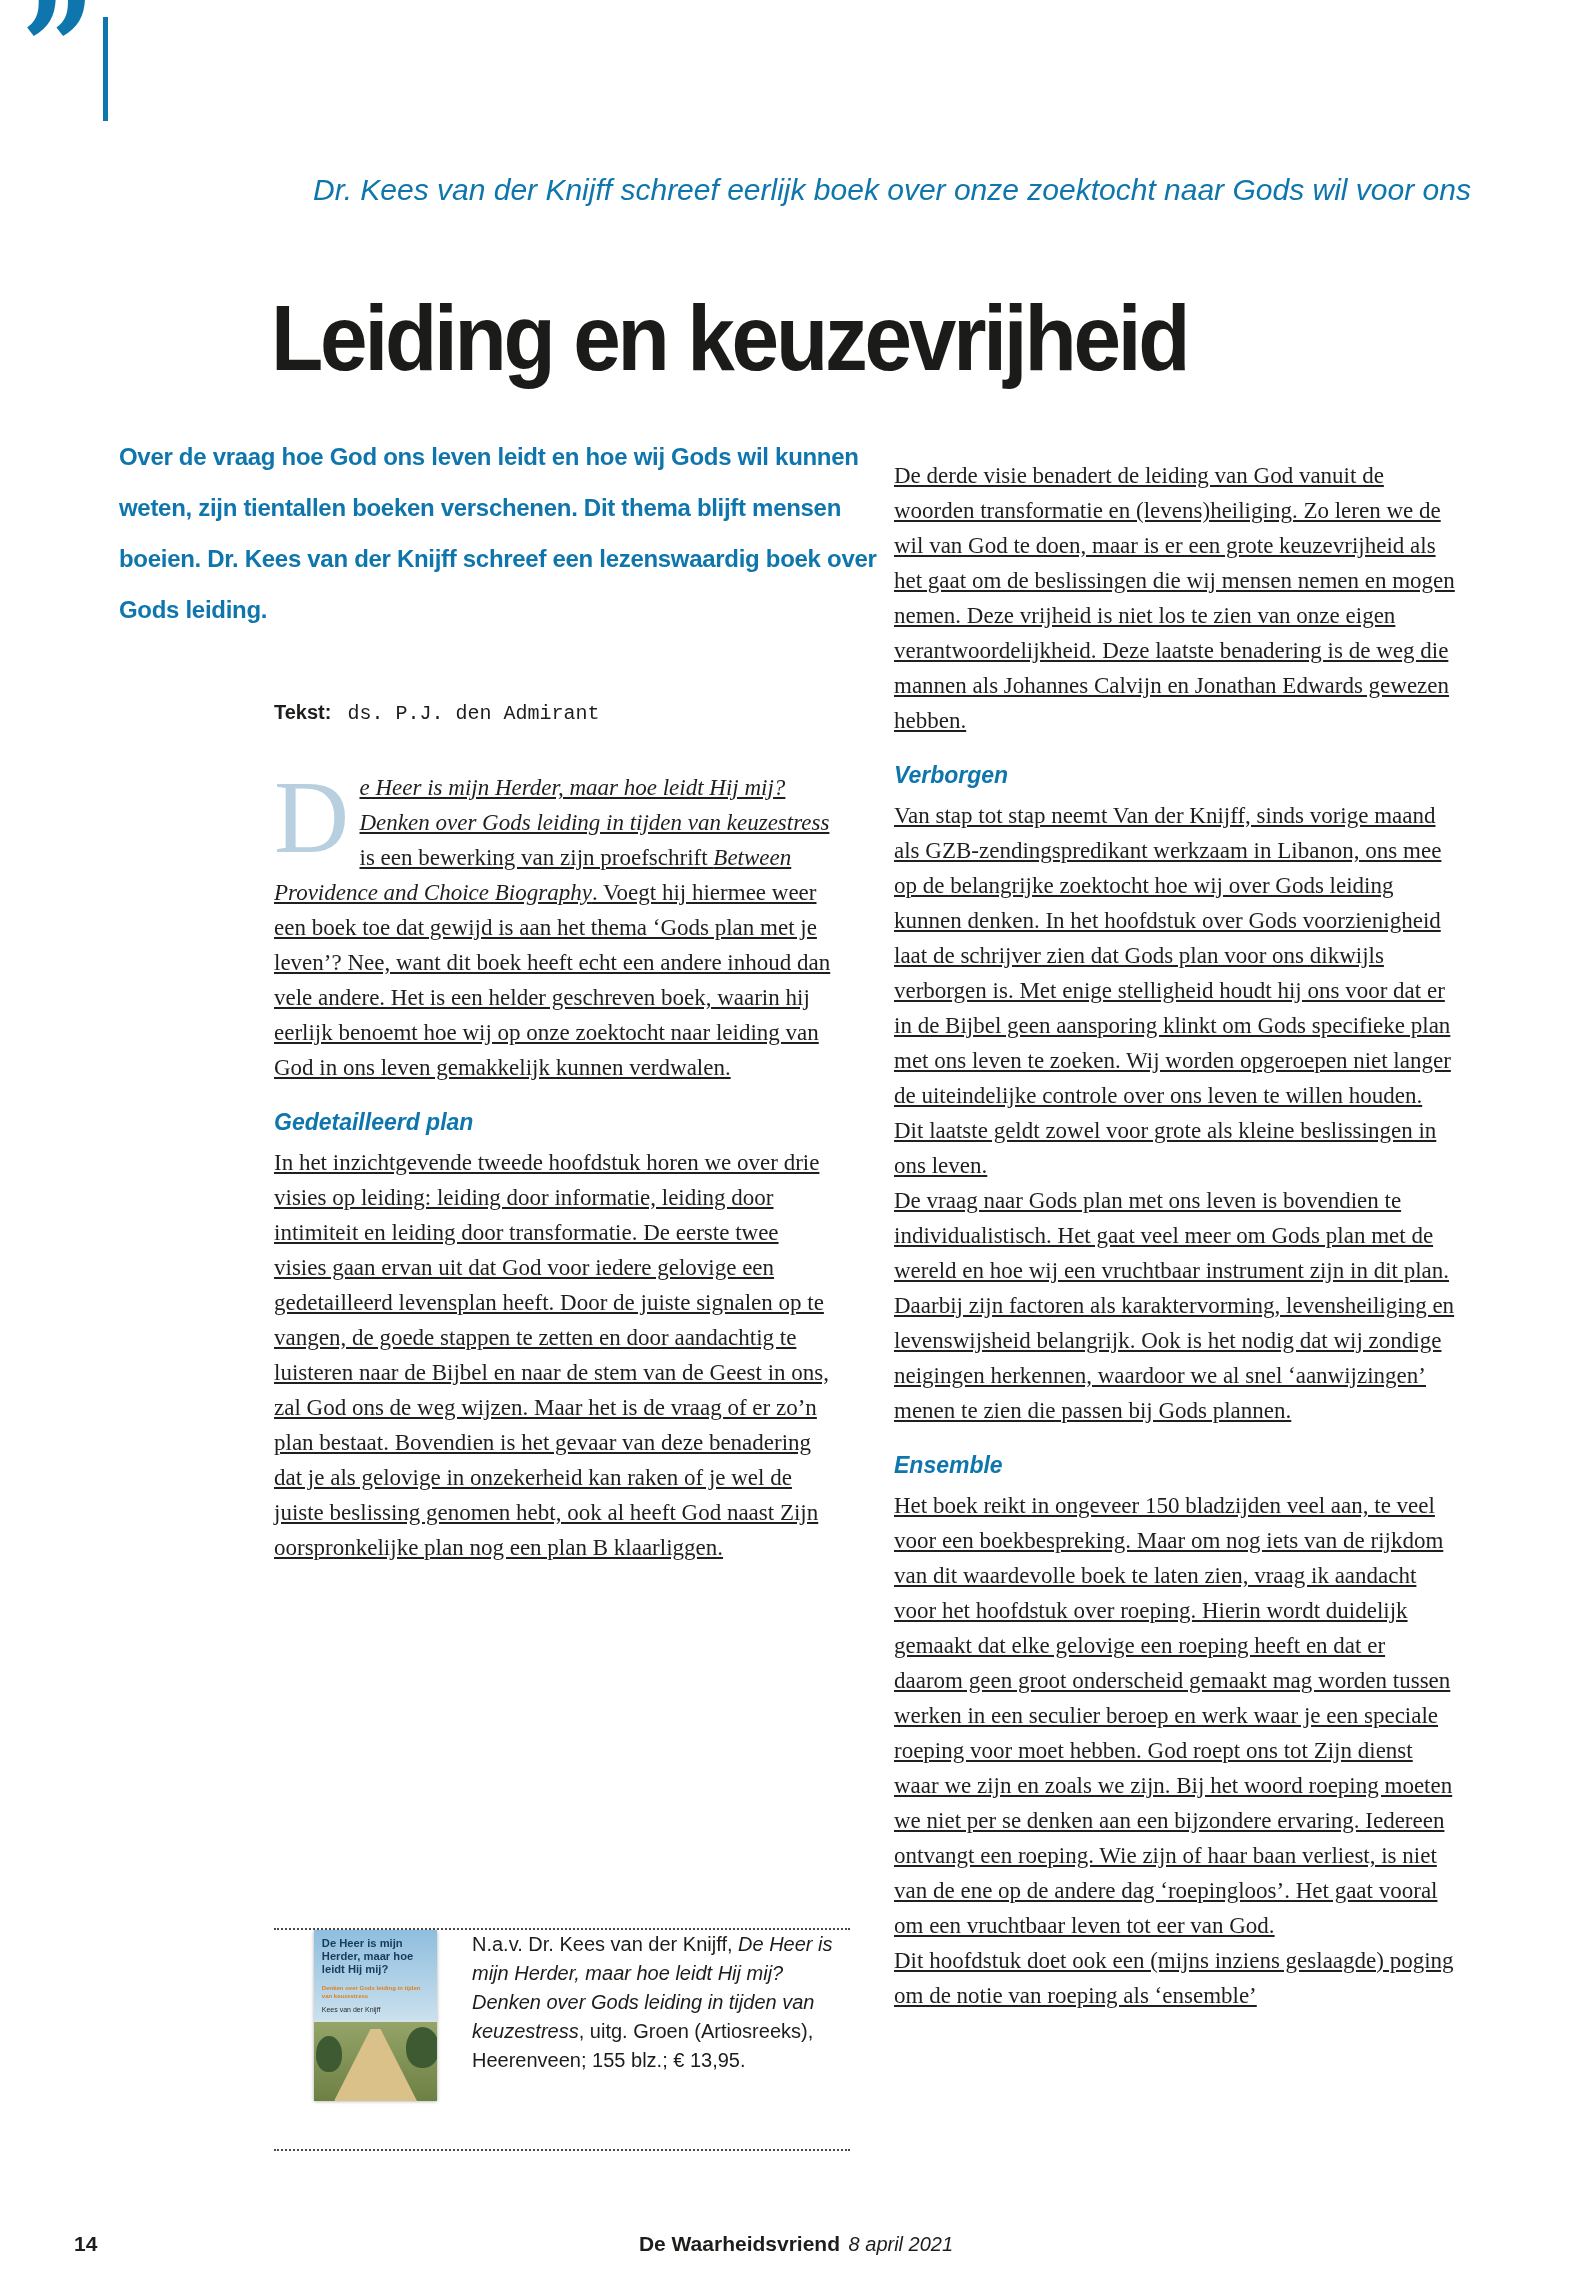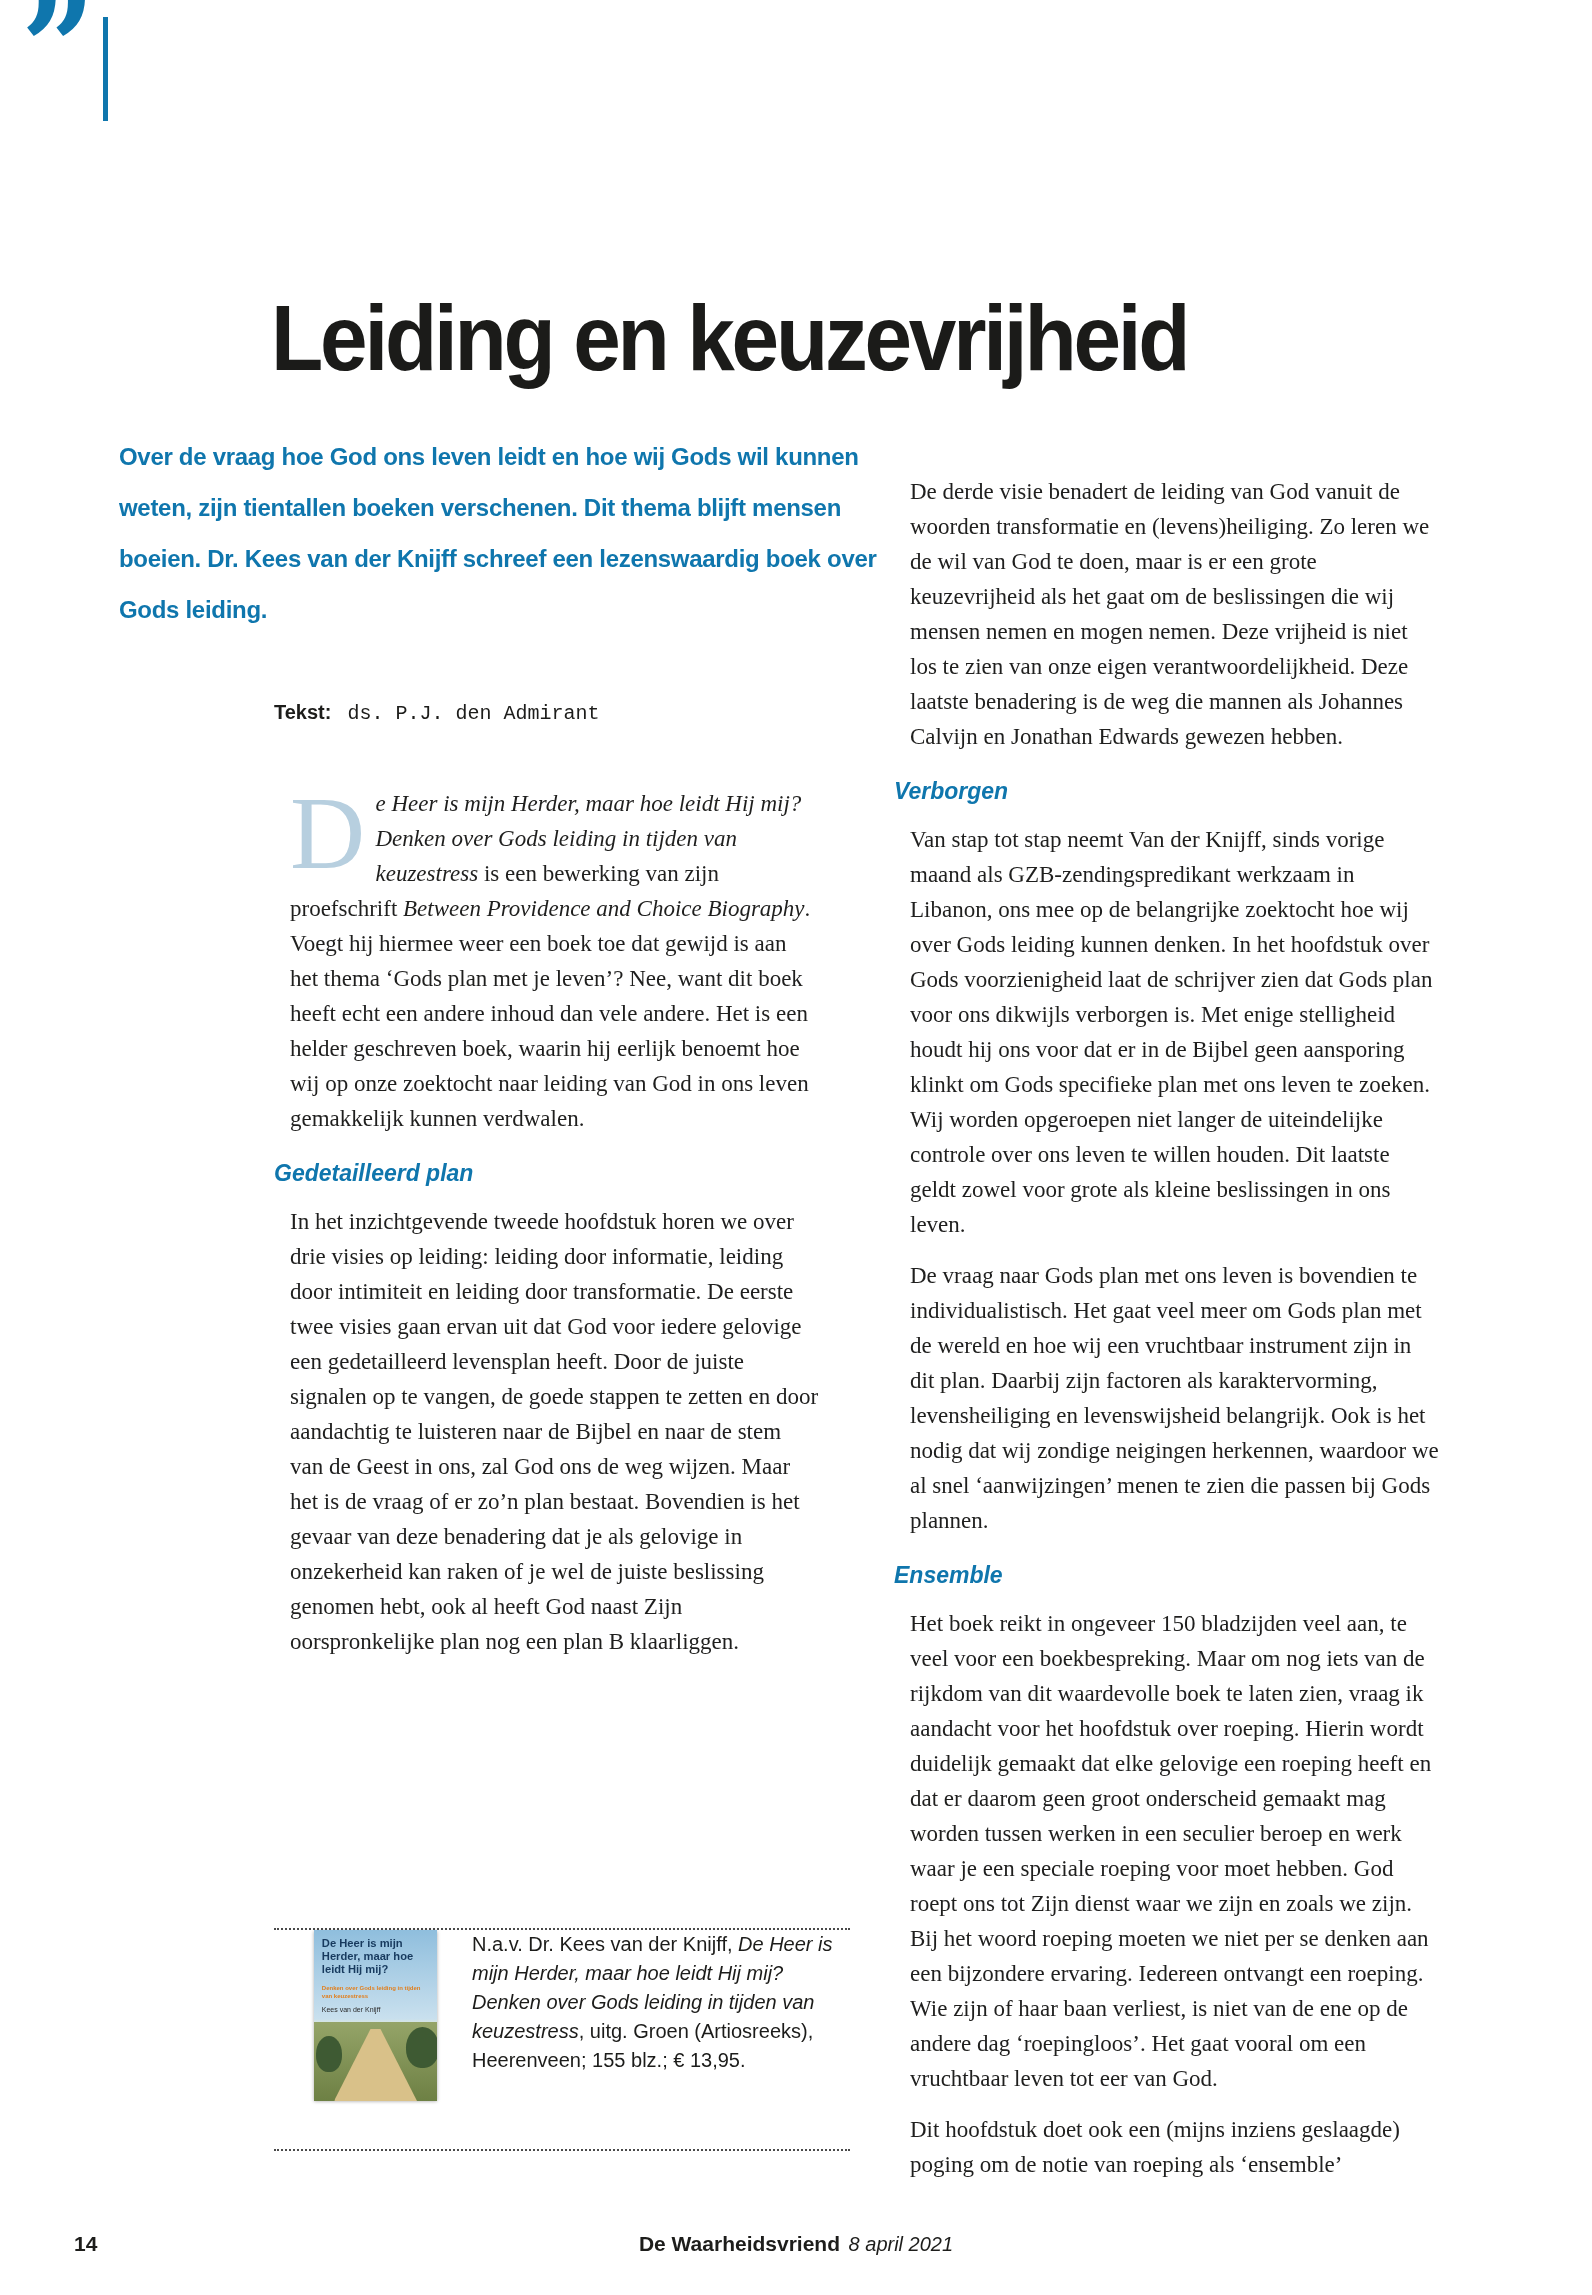--- a/index.html
+++ b/index.html
@@ -70,21 +70,21 @@
   .byline-name{margin-left:16px;font-family:Liberation Mono, monospace;}
   
   .col{
     position:absolute; width:561px;
     font-size:23px; line-height:35px;
     color:#1f1f1e;
     hyphens:auto;
   }
   .col-left{left:274px; top:770px;}
   .col-right{left:894px; top:458px;}
-  .body-p{margin:16px; padding:0;}
+  .body-p{margin:0; padding:0;text-decoration:underline;}
   .it{font-style:italic;}
   .dropcap{
     float:left;
     font-size:104px; line-height:83px;
     padding:5.2px 10.4px 0 0;
     color:var(--dropcap);
     font-family:"Liberation Serif", serif;
   }
   .sec-h{
     margin:23px 0 7.8px 0;
@@ -151,20 +151,21 @@
   .f-date{font-style:italic; font-weight:400; font-size:20px; margin-left:8.6px;}
 </style>
 </head>
 <body>
 
 <div class="page">
 
   <div class="quote-mark">”</div>
   <div class="accent-rule"></div>
 
+  <div class="kicker">Dr. Kees van der Knijff schreef eerlijk boek over onze zoektocht naar Gods wil voor ons</div>
 
   <h1 class="title">Leiding en keuzevrijheid</h1>
 
   <div class="intro">Over de vraag hoe God ons leven leidt en hoe wij Gods wil kunnen weten, zijn tientallen boeken verschenen. Dit thema blijft mensen boeien. Dr. Kees van der Knijff schreef een lezenswaardig boek over Gods leiding.</div>
 
   <div class="byline">
     <span class="byline-label">Tekst:</span><span class="byline-name">ds. P.J. den Admirant</span>
   </div>
 
   <div class="col col-left">

